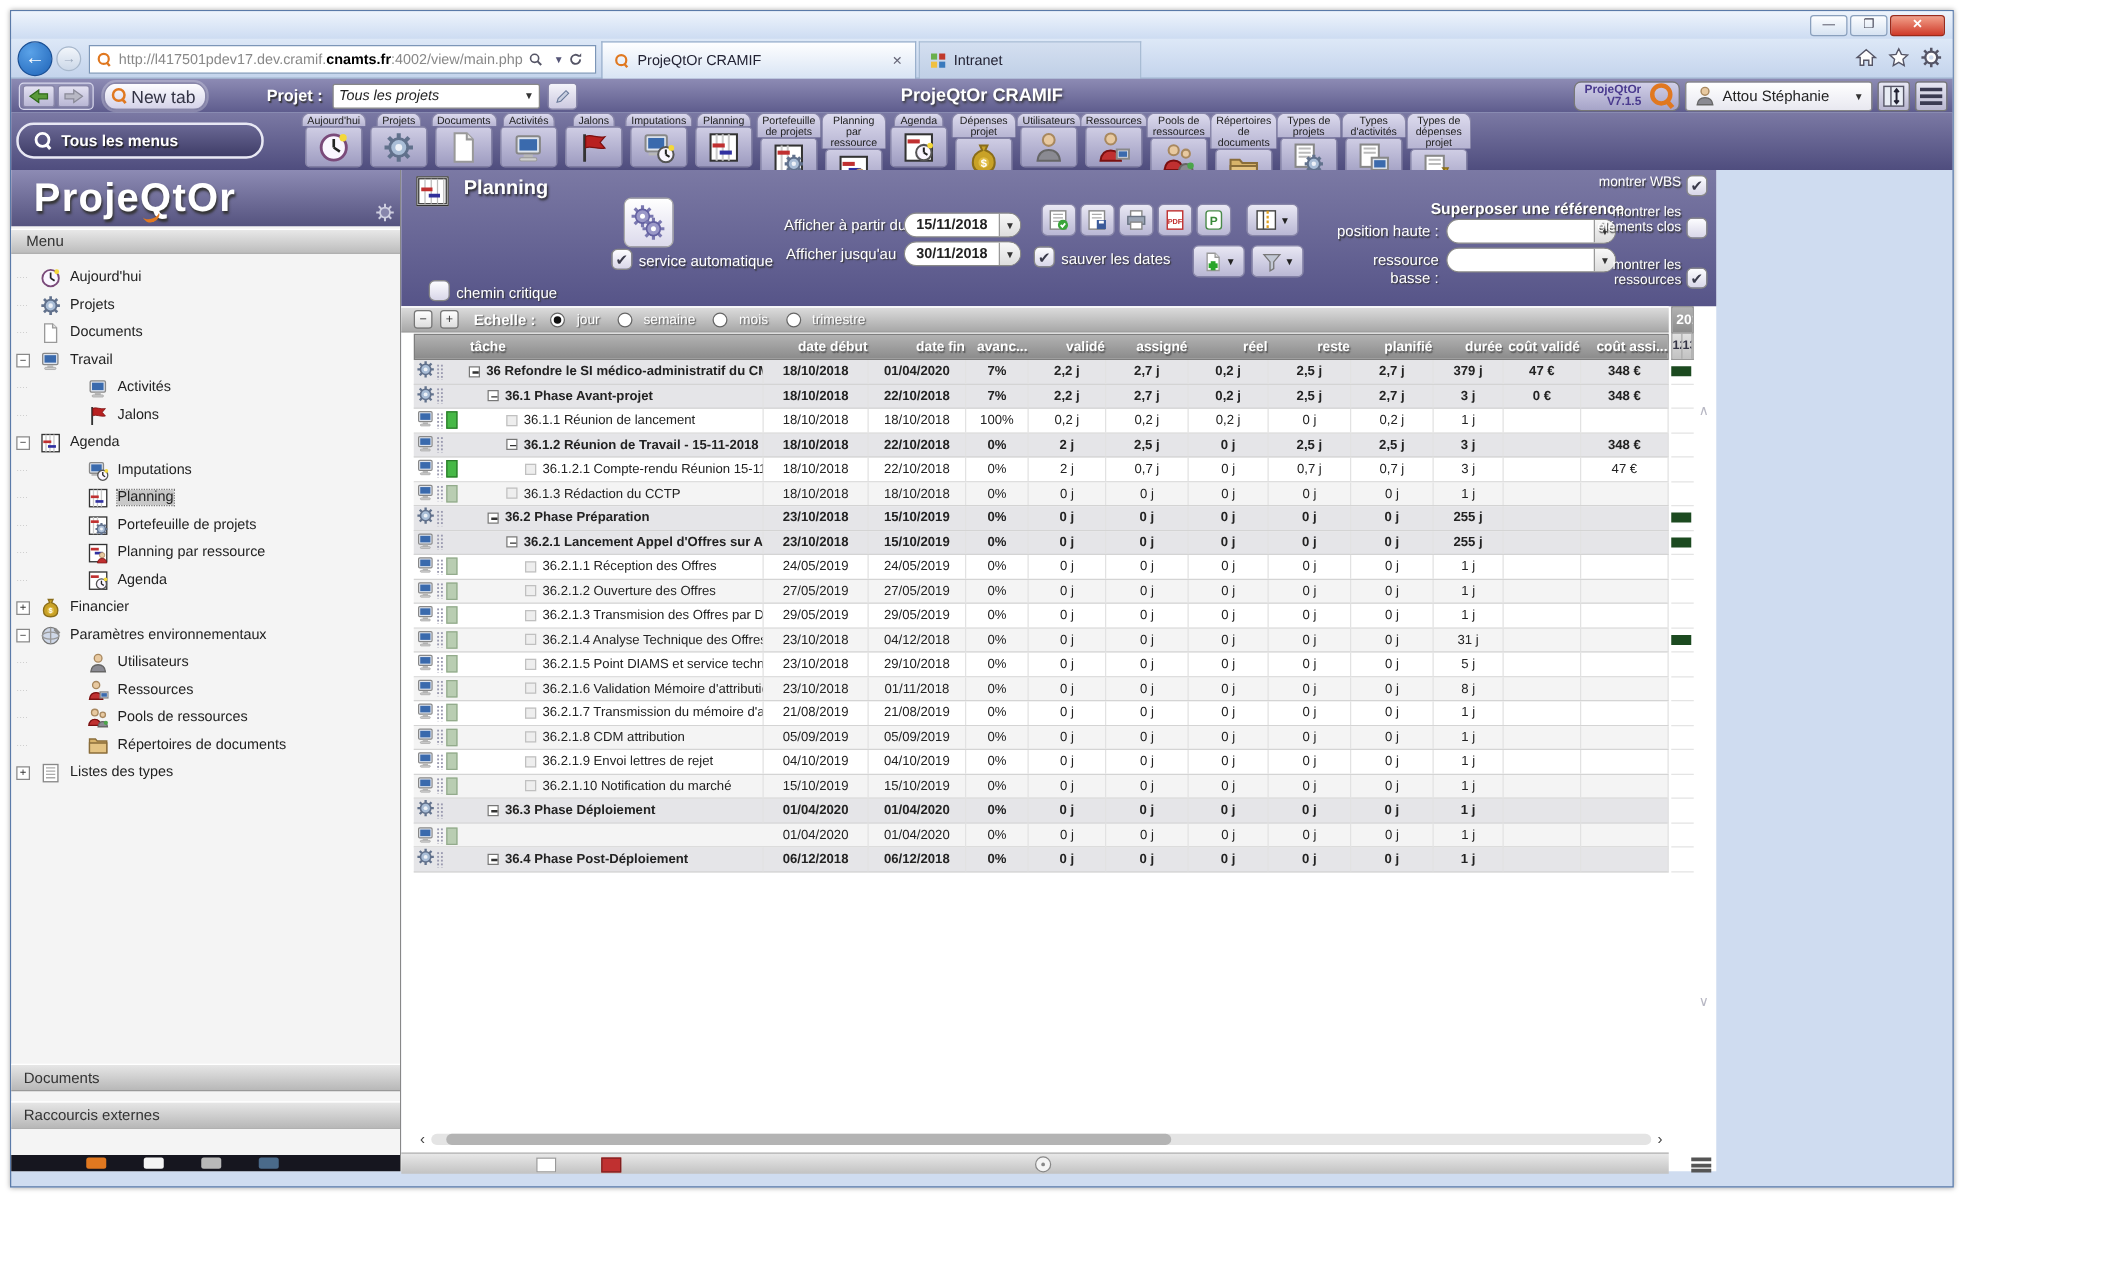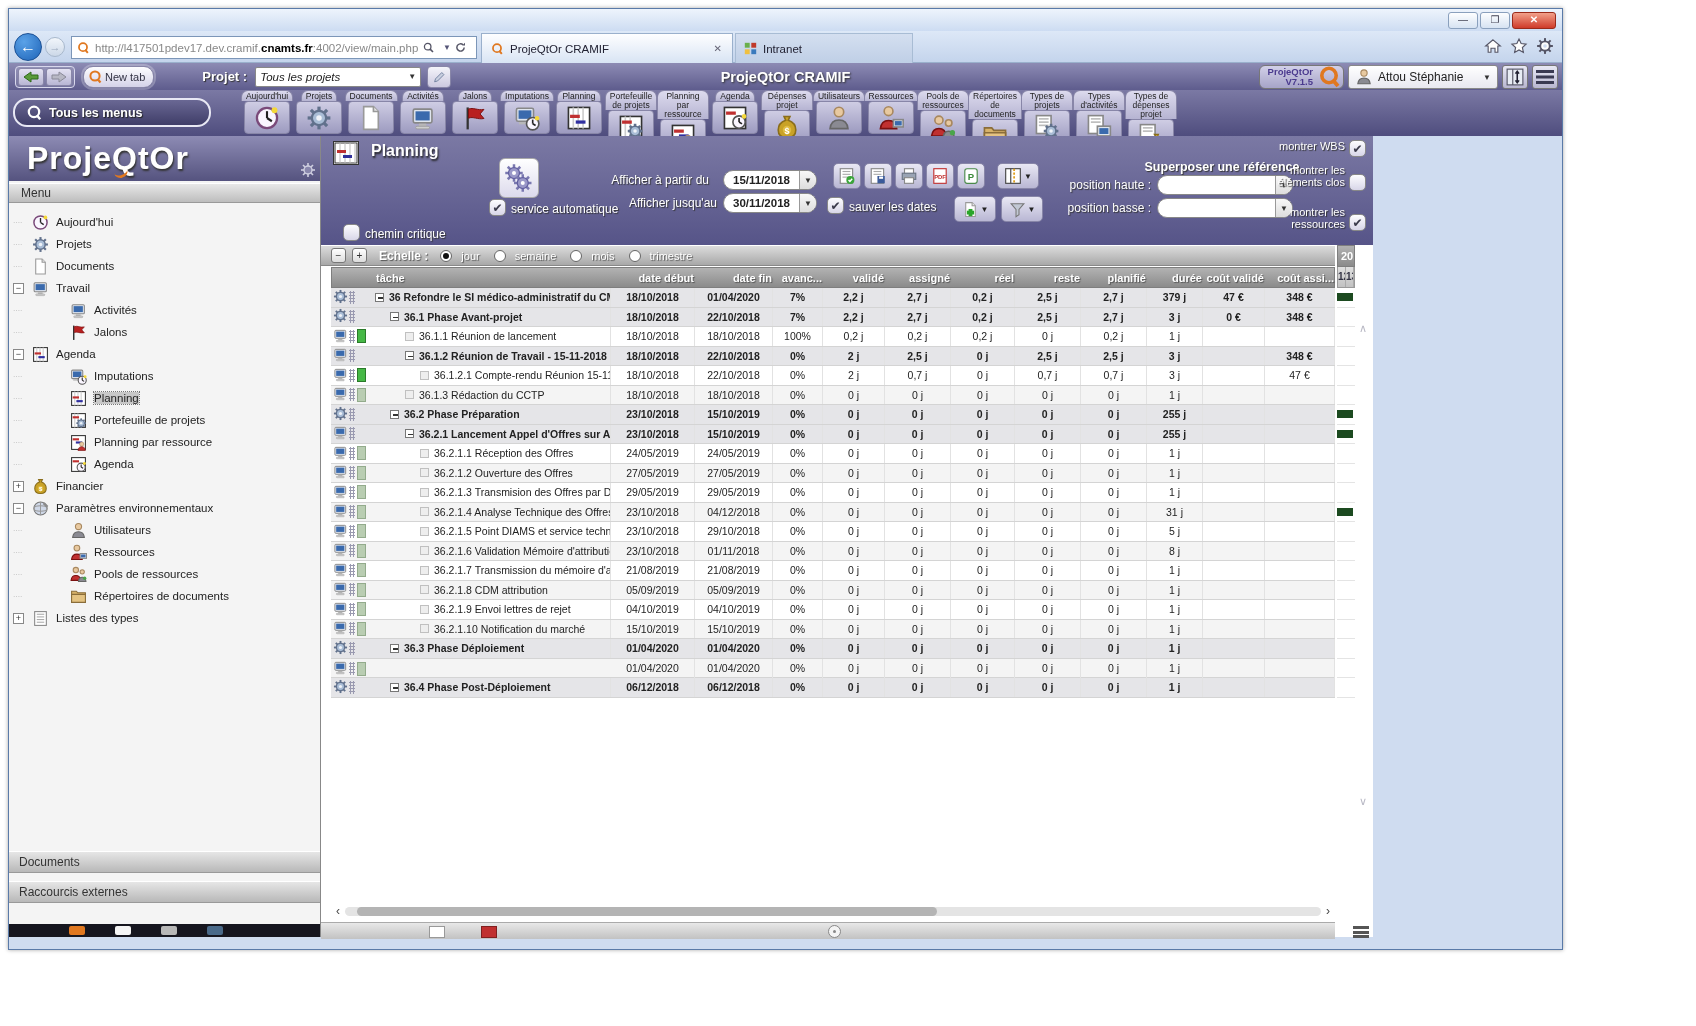--- a/index.html
+++ b/index.html
@@ -26,21 +26,21 @@
   .tab.active { left:472px; width:252px; background:linear-gradient(#fefeff,#d8e4f4); border:1px solid #9ab0cc; border-bottom:none; }
   .tab.inactive { left:726px; width:178px; background:linear-gradient(#d4dff0,#bfcfe6); border:1px solid #a8bcd4; border-bottom:none; }
   .tab .ic { margin-right:6px; }
   .tab-close { margin-left:auto; color:#667; font-size:10px; padding:0 2px; }
   .chrome-icons { position:absolute; right:8px; top:6px; display:flex; gap:8px; }
 
   
   .appheader { position:absolute; left:0; top:54px; right:0; height:27px; background:linear-gradient(#8d8bb4,#5e5c8d); display:flex; align-items:center; }
   .hist-group { display:flex; margin-left:6px; border:1px solid #d8d8ec; border-radius:4px; padding:1px 2px; gap:2px; background:rgba(255,255,255,.12); }
   .hist-btn { width:26px; height:18px; border-radius:3px; display:flex; align-items:center; justify-content:center; background:linear-gradient(#e4e2f2,#b8b6d4); border:1px solid #8886a8; }
-  .newtab-btn { margin-left:8px; height:22px; border-radius:10px; background:linear-gradient(#fdfdff,#d4d2e8); border:1px solid #8886a8; display:flex; align-items:center; padding:0 8px 0 3px; font-size:11px; color:#334; gap:2px; box-shadow:0 0 0 2px rgba(255,255,255,.25); }
+  .newtab-btn { margin-left:8px; height:22px; border-radius:10px; background:linear-gradient(#fdfdff,#d4d2e8); border:1px solid #8886a8; display:flex; align-items:center; padding:0 8px 0 3px; font-size:14px; color:#334; gap:2px; box-shadow:0 0 0 2px rgba(255,255,255,.25); }
   .projet-label { margin-left:48px; color:#fff; font-weight:bold; font-size:13px; text-shadow:1px 1px 1px #333; }
   .projet-select { margin-left:8px; width:166px; height:20px; background:#fff; border:1px solid #888; border-radius:2px; display:flex; align-items:center; padding:0 4px; font-size:11.5px; font-style:italic; color:#222; }
   .projet-select .caret { margin-left:auto; font-size:8px; color:#333; }
   .pencil-btn { margin-left:6px; width:24px; height:22px; border-radius:4px; background:linear-gradient(#f4f4fa,#ccc9e0); border:1px solid #8886a8; display:flex; align-items:center; justify-content:center; }
   .app-title { position:absolute; left:50%; transform:translateX(-50%); color:#fff; font-weight:bold; font-size:14.5px; text-shadow:1px 1px 2px #333; }
   .right-cluster { position:absolute; right:4px; top:2px; display:flex; align-items:center; gap:4px; }
   .logo-badge { height:24px; border-radius:6px; background:linear-gradient(#d2d0e8,#a6a4c8); border:1px solid #777; display:flex; align-items:center; padding:0 2px 0 8px; }
   .logo-badge .txt { font-size:9.5px; font-weight:bold; color:#4a3a8e; line-height:10px; text-align:right; margin-right:4px; }
   .user-btn { height:24px; min-width:150px; background:linear-gradient(#fff,#e8e8f0); border:1px solid #888; border-radius:3px; display:flex; align-items:center; gap:5px; padding:0 6px; font-size:12px; color:#222; }
   .sq-btn { width:26px; height:24px; border:1px solid #777; border-radius:3px; background:linear-gradient(#e8e8f4,#b8b6d0); display:flex; align-items:center; justify-content:center; }
@@ -899,21 +899,21 @@
                 <line x1="10" y1="11" x2="20" y2="21"></line>
                 <line x1="20" y1="11" x2="10" y2="21"></line>
               </g>
               <circle cx="15" cy="16" r="4.4" fill="#9a98c8" stroke="#625fa0"></circle>
               <circle cx="15" cy="16" r="1.6" fill="#fff"></circle>
             </svg>
           </div>
       <span class="cb checked" style="position:absolute;left:168px;top:63px;"></span>
       <span class="ctrl-label" style="position:absolute;left:190px;top:66px;">service automatique</span>
 
-      <span class="ctrl-label" style="position:absolute;left:280px;top:37px;width:108px;text-align:right;">Afficher à partir du</span>
+      <span class="ctrl-label" style="position:absolute;left:296px;top:37px;width:108px;text-align:right;">Afficher à partir du</span>
       <div class="pill" style="position:absolute;left:402px;top:34px;width:94px;">
             <span class="val">15/11/2018</span>
             <span class="dd">▼</span>
           </div>
       <span class="ctrl-label" style="position:absolute;left:288px;top:60px;width:108px;text-align:right;">Afficher jusqu'au</span>
       <div class="pill" style="position:absolute;left:402px;top:57px;width:94px;">
             <span class="val">30/11/2018</span>
             <span class="dd">▼</span>
           </div>
 
@@ -986,21 +986,21 @@
             </svg>
             <span class="caret">▼</span>
           </div>
 
       <span class="ref-title" style="left:786px;top:24px;width:230px;text-align:center;">Superposer une référence</span>
       <span class="ctrl-label" style="position:absolute;left:744px;top:42px;width:86px;text-align:right;">position haute :</span>
       <div class="pill" style="position:absolute;left:836px;top:39px;width:136px;">
             <span class="val"></span>
             <span class="dd">▼</span>
           </div>
-      <span class="ctrl-label" style="position:absolute;left:744px;top:65px;width:86px;text-align:right;">position basse :</span>
+      <span class="ctrl-label" style="position:absolute;left:744px;top:65px;width:86px;text-align:right;">ressource basse :</span>
       <div class="pill" style="position:absolute;left:836px;top:62px;width:136px;">
             <span class="val"></span>
             <span class="dd">▼</span>
           </div>
 
       <span class="show-lbl" style="left:948px;top:4px;">montrer WBS</span>
       <span class="cb checked" style="position:absolute;left:1028px;top:4px;"></span>
       <span class="show-lbl" style="left:948px;top:28px;">montrer les éléments clos</span>
       <span class="cb" style="position:absolute;left:1028px;top:38px;"></span>
       <span class="show-lbl" style="left:948px;top:70px;">montrer les ressources</span>

